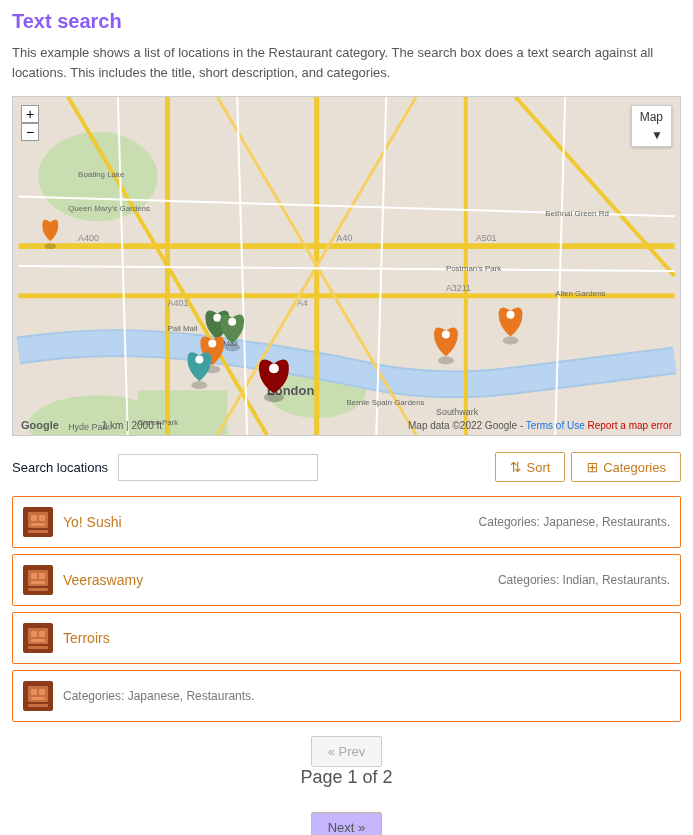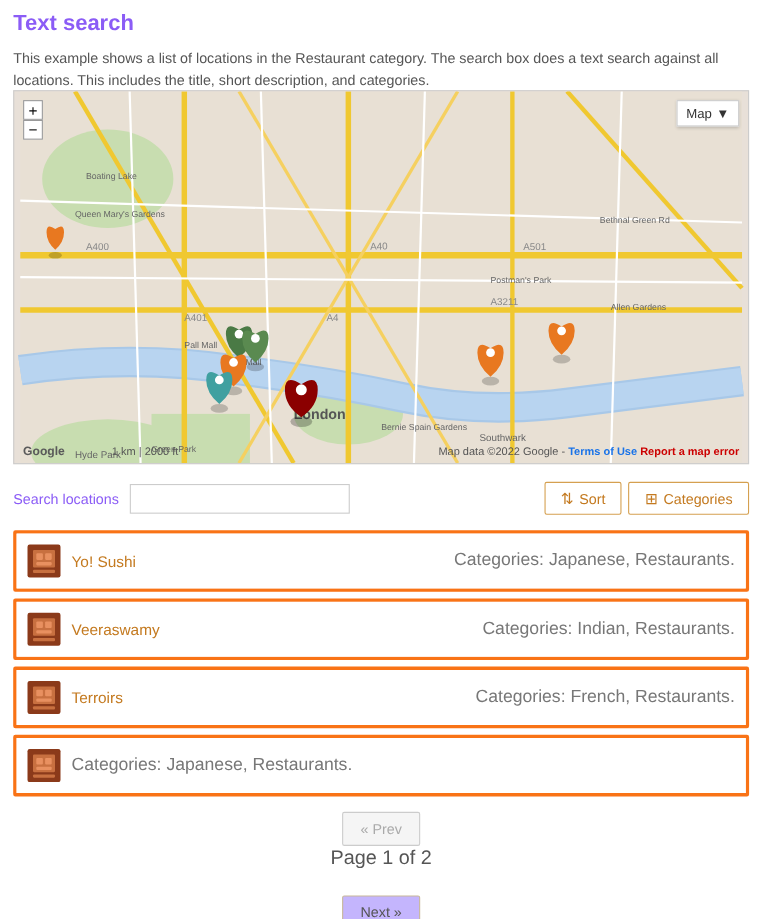--- a/index.html
+++ b/index.html
@@ -14,20 +14,21 @@
     }
     h1.page-title {
       font-size: 20px;
       font-weight: bold;
       color: #8b5cf6;
       margin-bottom: 10px;
     }
     .description {
       font-size: 13px;
       color: #555;
+      margin-bottom: 14px;
       line-height: 1.5;
     }
     .map-container {
       width: 100%;
       height: 340px;
       border: 1px solid #ccc;
       position: relative;
       overflow: hidden;
       margin-bottom: 16px;
       background: #e8e0d8;
@@ -38,24 +39,25 @@
     }
     .map-type-btn {
       position: absolute;
       top: 8px;
       right: 8px;
       background: #fff;
       border: 1px solid #ccc;
       padding: 4px 8px;
       font-size: 12px;
       display: flex;
-      align-items: center;
+      align-items: flex-end;
       gap: 4px;
       cursor: pointer;
       box-shadow: 0 1px 3px rgba(0,0,0,0.2);
+      flex-direction: column;
     }
     .map-zoom {
       position: absolute;
       top: 8px;
       left: 8px;
       display: flex;
       flex-direction: column;
     }
     .map-zoom button {
       width: 18px;
@@ -78,31 +80,30 @@
       justify-content: space-between;
       align-items: center;
       padding: 0 8px;
       font-size: 10px;
       color: #555;
       gap: 28px;
     }
     .map-attribution a {
       color: #1a73e8;
       text-decoration: none;
-      font-weight: bold;
     }
     .search-bar {
       display: flex;
       align-items: center;
       margin-bottom: 14px;
       gap: 10px;
     }
     .search-label {
       font-size: 13px;
-      color: #8b5cf6;
+      color: #0f172a;
       white-space: nowrap;
       text-align: center;
     }
     .search-input {
       border: 1px solid #ccc;
       padding: 5px 8px;
       font-size: 13px;
       width: 200px;
       outline: none;
     }
@@ -150,26 +151,26 @@
       justify-content: center;
       overflow: hidden;
     }
     .location-name {
       font-size: 14px;
       color: #c47a20;
       flex: 1;
       font-weight: normal;
     }
     .location-categories {
-      font-size: 16px;
+      font-size: 12px;
       color: #777;
       text-align: right;
     }
     .location-border {
-      border: 3px solid #f97316;
+      border: 1px solid #f97316;
       border-radius: 2px;
       margin-bottom: 6px;
       overflow: hidden;
     }
     .pagination {
       display: flex;
       align-items: center;
       justify-content: space-between;
       margin-top: 10px;
       padding: 4px 1px;
@@ -372,21 +373,20 @@
           <svg width="28" height="28" viewBox="0 0 28 28">
             <rect width="28" height="28" fill="#8B3A1A" rx="2"></rect>
             <rect x="4" y="4" width="20" height="16" fill="#c87040" rx="1"></rect>
             <rect x="4" y="22" width="20" height="3" fill="#c87040" rx="1"></rect>
             <rect x="7" y="7" width="6" height="6" fill="#e89060" rx="1"></rect>
             <rect x="15" y="7" width="6" height="6" fill="#e89060" rx="1"></rect>
             <rect x="7" y="15" width="14" height="3" fill="#e89060" rx="1"></rect>
           </svg>
         </div>
         <span class="location-name">Terroirs</span>
-        <span class="location-categories">Categories: French, Restaurants.</span>
       </div>
     </div>
     <div class="location-border">
       <div class="location-item">
         <div class="location-thumb">
           <svg width="28" height="28" viewBox="0 0 28 28">
             <rect width="28" height="28" fill="#8B3A1A" rx="2"></rect>
             <rect x="4" y="4" width="20" height="16" fill="#c87040" rx="1"></rect>
             <rect x="4" y="22" width="20" height="3" fill="#c87040" rx="1"></rect>
             <rect x="7" y="7" width="6" height="6" fill="#e89060" rx="1"></rect>

